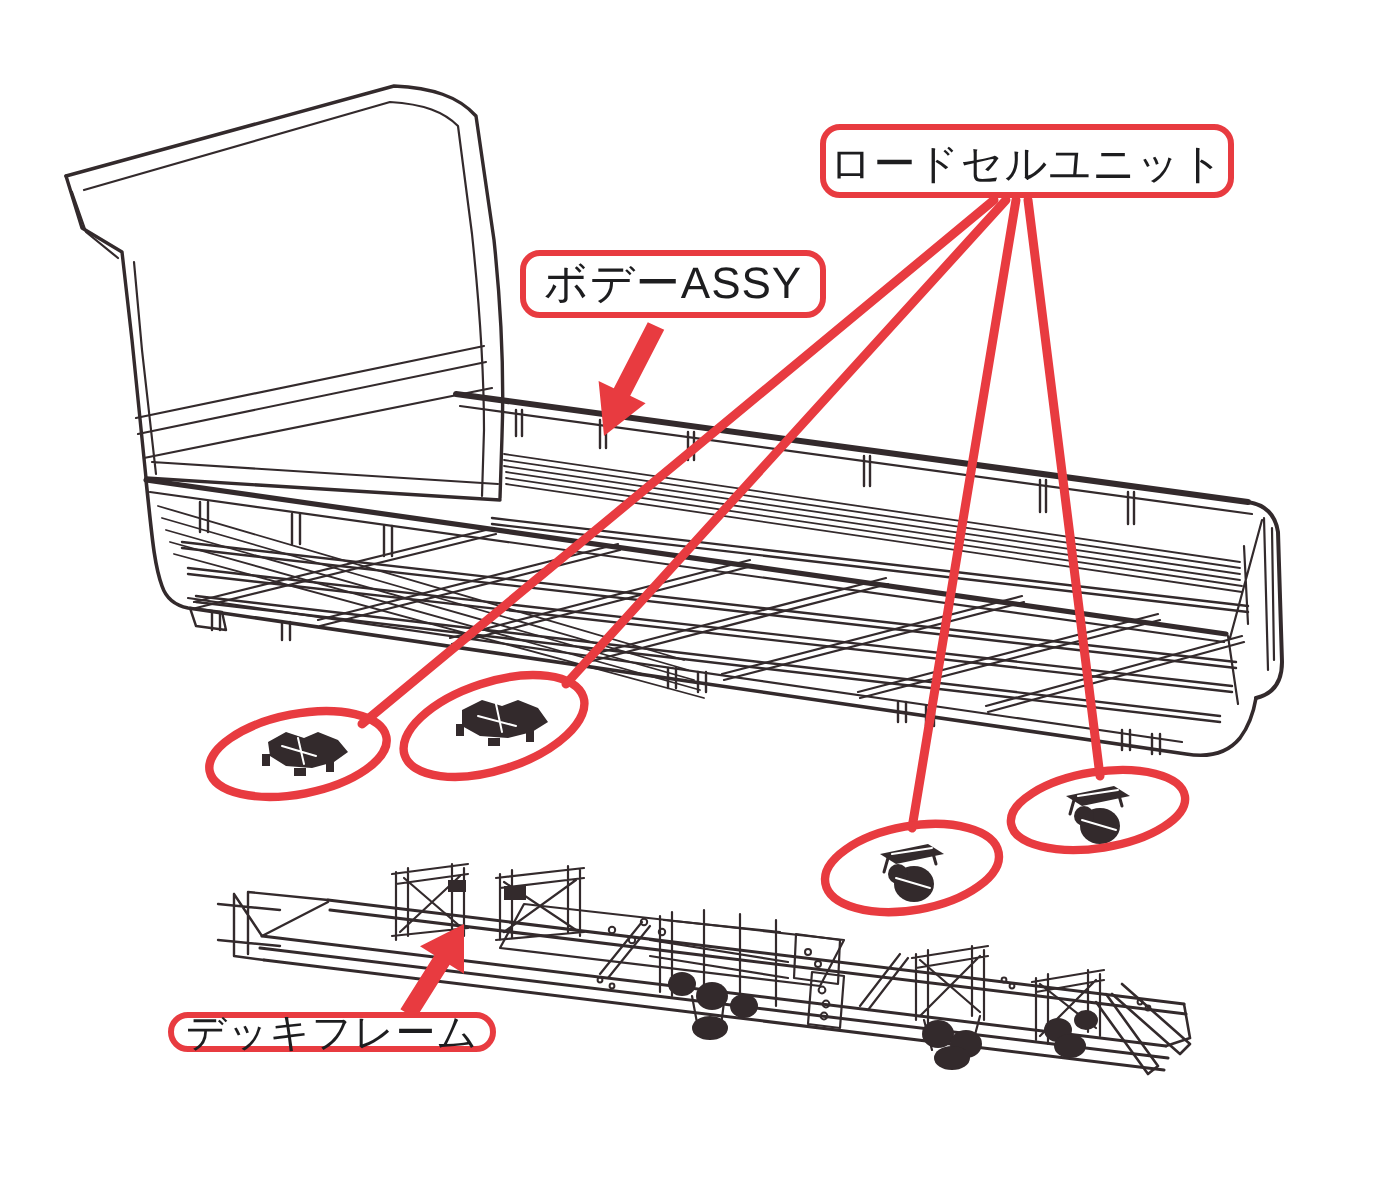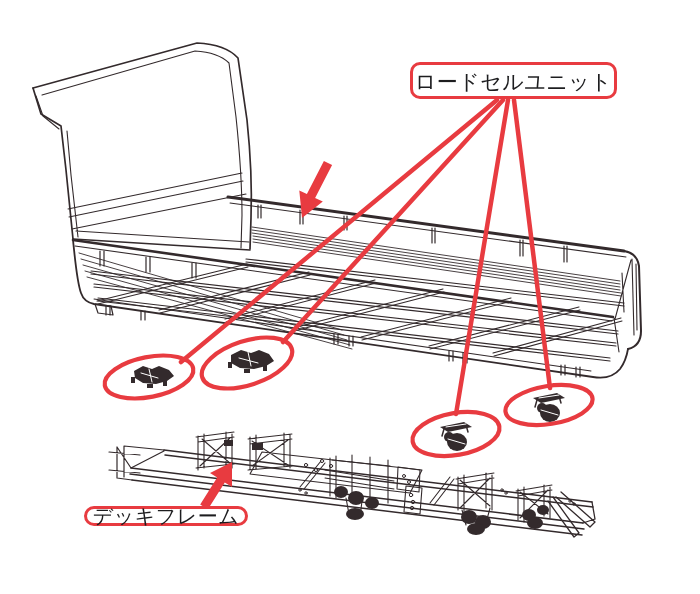--- a/index.html
+++ b/index.html
@@ -149,17 +149,20 @@
       <ellipse class="redln" stroke-width="4.2" cx="0" cy="0" rx="44" ry="19" transform="translate(549,405) rotate(-9)"></ellipse>
 
       <path class="redfill" d="M323.9,161.1 L306.9,194.1 L299.3,190.5 L302,218 L322.8,201.6 L315.1,197.9 L332.1,164.9 Z"></path>
       <path class="redfill" d="M207.8,509.4 L224.8,482.4 L232,486.9 L232,462 L210,473.1 L217.2,477.6 L200.2,504.6 Z"></path>
     </g>
   </svg>
 
   <div class="label label-loadcell">
     <span>ロードセルユニット</span>
   </div>
+  <div class="label label-body">
+    <span>ボデーASSY</span>
+  </div>
   <div class="label label-deck">
     <span>デッキフレーム</span>
   </div>
 
 </div>
 
 </body></html>

